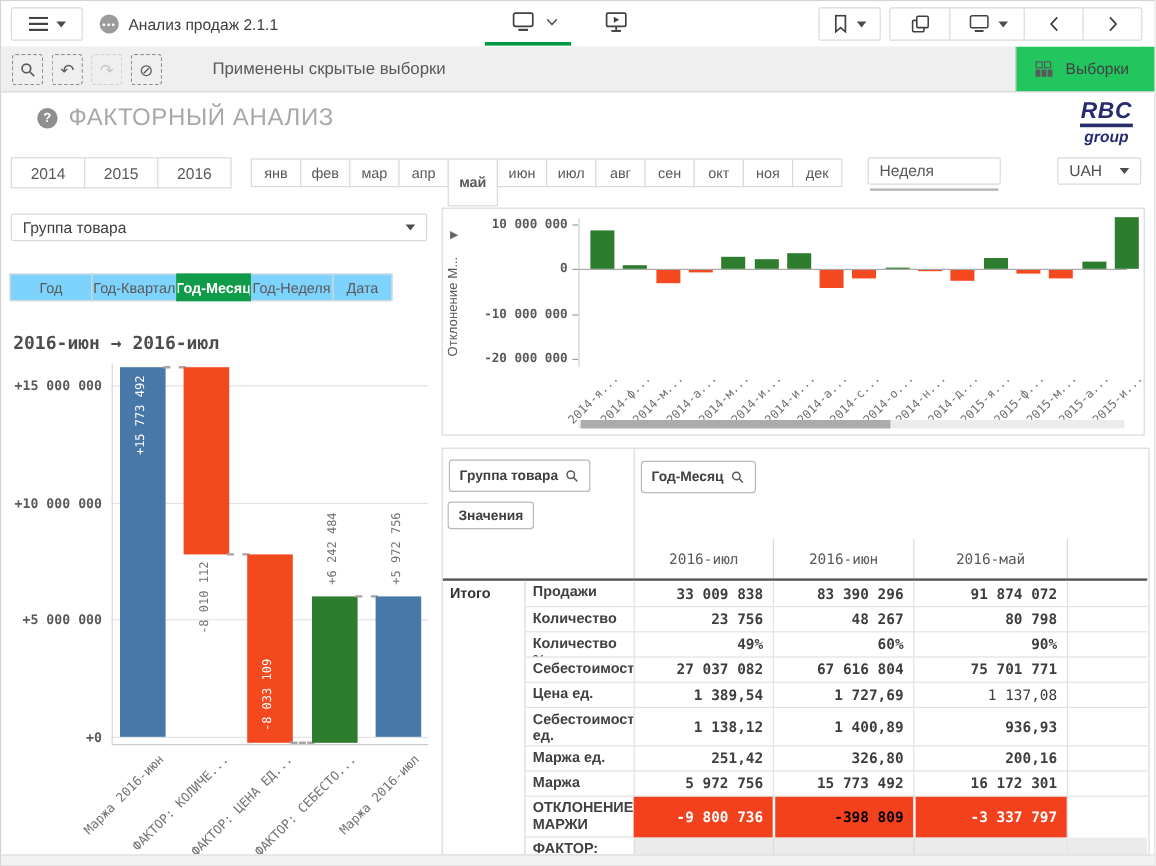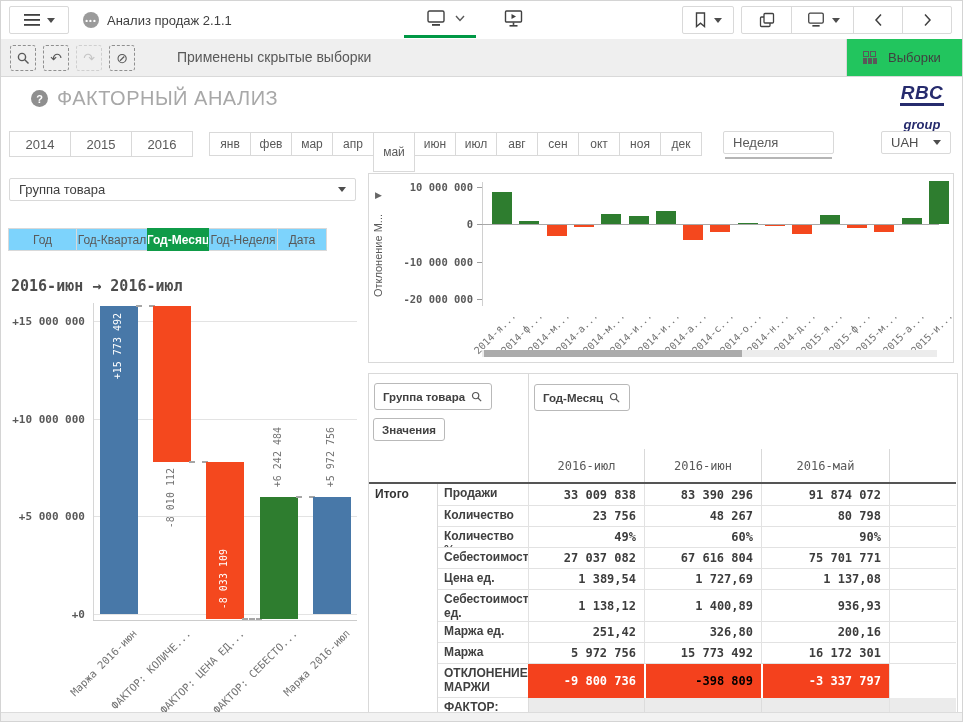--- a/index.html
+++ b/index.html
@@ -31,21 +31,21 @@
   .xlab{position:absolute;white-space:nowrap;transform:rotate(-45deg);transform-origin:100% 0;color:#737373;}
   .gridline{position:absolute;height:1px;background:#e3e3e3;}
   .ticklab{position:absolute;text-align:right;color:#595959;font-weight:bold;}
   
   #pivot{position:absolute;left:367px;top:372px;width:588px;height:338px;border:1px solid #d9d9d9;background:#fff;overflow:hidden;box-sizing:content-box;}
   .pbtn{position:absolute;display:flex;align-items:center;background:#fff;border:1px solid #b9b9b9;border-radius:3px;font-weight:bold;font-size:11.5px;color:#404040;padding:0 8px;gap:6px;box-sizing:border-box;font-family:"Liberation Sans",sans-serif;}
   .pcell{position:absolute;box-sizing:border-box;font-size:12px;}
   
   #rbc-logo{position:absolute;left:892px;top:82px;width:58px;text-align:center;color:#262b6d;font-style:italic;font-weight:bold;line-height:1;}
   #rbc-logo .l1{font-size:19px;letter-spacing:0.5px;border-bottom:3px solid #262b6d;display:inline-block;padding:0 1px 1px 1px;}
-  #rbc-logo .l2{font-size:13px;margin-top:12px;}
+  #rbc-logo .l2{font-size:13px;margin-top:1px;}
   #bottom-strip{position:absolute;left:0;top:711px;width:963px;height:11px;background:#f2f2f2;border-top:1px solid #dcdcdc;box-sizing:border-box;}
 </style>
 </head>
 <body>
 
 <div id="root">
 
   <div id="top-bar">
     <div class="tbtn" style="left:8px;top:5px;width:60px;height:28px;">
       <svg width="16" height="12" viewBox="0 0 16 12">
@@ -145,21 +145,21 @@
   <div class="abs" style="left:8px;top:130px;display:flex;" id="years">
       <div class="fbtn" style="width: 62px; height: 26px; font-size: 13px;">2014</div>
       <div class="fbtn" style="width: 62px; height: 26px; font-size: 13px;">2015</div>
       <div class="fbtn" style="width: 62px; height: 26px; font-size: 13px;">2016</div>
     </div>
   <div class="abs" style="left:208px;top:131px;display:flex;" id="months">
       <div class="fbtn" style="width: 42px; height: 24px; font-size: 12px;">янв</div>
       <div class="fbtn" style="width: 42px; height: 24px; font-size: 12px;">фев</div>
       <div class="fbtn" style="width: 42px; height: 24px; font-size: 12px;">мар</div>
       <div class="fbtn" style="width: 42px; height: 24px; font-size: 12px;">апр</div>
-      <div class="fbtn" style="width: 42px; height: 40px; font-size: 12px;">май</div>
+      <div class="fbtn" style="width: 42px; height: 40px; font-size: 12px; font-weight: bold;">май</div>
       <div class="fbtn" style="width: 42px; height: 24px; font-size: 12px;">июн</div>
       <div class="fbtn" style="width: 42px; height: 24px; font-size: 12px;">июл</div>
       <div class="fbtn" style="width: 42px; height: 24px; font-size: 12px;">авг</div>
       <div class="fbtn" style="width: 42px; height: 24px; font-size: 12px;">сен</div>
       <div class="fbtn" style="width: 42px; height: 24px; font-size: 12px;">окт</div>
       <div class="fbtn" style="width: 42px; height: 24px; font-size: 12px;">ноя</div>
       <div class="fbtn" style="width: 42px; height: 24px; font-size: 12px;">дек</div>
     </div>
   <div class="abs" style="left:722px;top:130px;width:111px;height:23px;border:1px solid #d9d9d9;border-radius:2px;box-sizing:border-box;display:flex;align-items:center;padding-left:9px;font-size:13px;color:#595959;background:#fff;">
     <span>Неделя</span>
@@ -307,21 +307,21 @@
       <div class="pcell mono" style="left: 392px; top: 153px; width: 128px; height: 21px; display: flex; align-items: center; justify-content: flex-end; padding-right: 8px; font-weight: bold; color: rgb(61, 61, 61); border-left: 1px solid rgb(226, 226, 226); border-bottom: 1px solid rgb(226, 226, 226);">90%</div>
       <div class="pcell" style="left: 520px; top: 153px; width: 67px; height: 21px; border-left: 1px solid rgb(226, 226, 226); border-bottom: 1px solid rgb(226, 226, 226);"></div>
       <div class="pcell" style="left: 69px; top: 174px; width: 90px; height: 21px; border-bottom: 1px solid rgb(226, 226, 226); padding: 2px 6px; font-weight: bold; color: rgb(64, 64, 64); line-height: 1.2; overflow: hidden;">Себестоимость</div>
       <div class="pcell mono" style="left: 159px; top: 174px; width: 116px; height: 21px; display: flex; align-items: center; justify-content: flex-end; padding-right: 8px; font-weight: bold; color: rgb(61, 61, 61); border-left: 1px solid rgb(226, 226, 226); border-bottom: 1px solid rgb(226, 226, 226);">27 037 082</div>
       <div class="pcell mono" style="left: 275px; top: 174px; width: 117px; height: 21px; display: flex; align-items: center; justify-content: flex-end; padding-right: 8px; font-weight: bold; color: rgb(61, 61, 61); border-left: 1px solid rgb(226, 226, 226); border-bottom: 1px solid rgb(226, 226, 226);">67 616 804</div>
       <div class="pcell mono" style="left: 392px; top: 174px; width: 128px; height: 21px; display: flex; align-items: center; justify-content: flex-end; padding-right: 8px; font-weight: bold; color: rgb(61, 61, 61); border-left: 1px solid rgb(226, 226, 226); border-bottom: 1px solid rgb(226, 226, 226);">75 701 771</div>
       <div class="pcell" style="left: 520px; top: 174px; width: 67px; height: 21px; border-left: 1px solid rgb(226, 226, 226); border-bottom: 1px solid rgb(226, 226, 226);"></div>
       <div class="pcell" style="left: 69px; top: 195px; width: 90px; height: 21px; border-bottom: 1px solid rgb(226, 226, 226); padding: 2px 6px; font-weight: bold; color: rgb(64, 64, 64); line-height: 1.2; overflow: hidden;">Цена ед.</div>
       <div class="pcell mono" style="left: 159px; top: 195px; width: 116px; height: 21px; display: flex; align-items: center; justify-content: flex-end; padding-right: 8px; font-weight: bold; color: rgb(61, 61, 61); border-left: 1px solid rgb(226, 226, 226); border-bottom: 1px solid rgb(226, 226, 226);">1 389,54</div>
       <div class="pcell mono" style="left: 275px; top: 195px; width: 117px; height: 21px; display: flex; align-items: center; justify-content: flex-end; padding-right: 8px; font-weight: bold; color: rgb(61, 61, 61); border-left: 1px solid rgb(226, 226, 226); border-bottom: 1px solid rgb(226, 226, 226);">1 727,69</div>
-      <div class="pcell mono" style="left: 392px; top: 195px; width: 128px; height: 21px; display: flex; align-items: center; justify-content: flex-end; padding-right: 8px; font-weight: bold; color: rgb(61, 61, 61); border-left: 1px solid rgb(226, 226, 226); border-bottom: 1px solid rgb(226, 226, 226);">1 137,08</div>
+      <div class="pcell mono" style="left: 392px; top: 195px; width: 128px; height: 21px; display: flex; align-items: center; justify-content: flex-end; padding-right: 8px; font-weight: normal; color: rgb(61, 61, 61); border-left: 1px solid rgb(226, 226, 226); border-bottom: 1px solid rgb(226, 226, 226);">1 137,08</div>
       <div class="pcell" style="left: 520px; top: 195px; width: 67px; height: 21px; border-left: 1px solid rgb(226, 226, 226); border-bottom: 1px solid rgb(226, 226, 226);"></div>
       <div class="pcell" style="left: 69px; top: 216px; width: 90px; height: 32px; border-bottom: 1px solid rgb(226, 226, 226); padding: 2px 6px; font-weight: bold; color: rgb(64, 64, 64); line-height: 1.2; overflow: hidden;">Себестоимость ед.</div>
       <div class="pcell mono" style="left: 159px; top: 216px; width: 116px; height: 32px; display: flex; align-items: center; justify-content: flex-end; padding-right: 8px; font-weight: bold; color: rgb(61, 61, 61); border-left: 1px solid rgb(226, 226, 226); border-bottom: 1px solid rgb(226, 226, 226);">1 138,12</div>
       <div class="pcell mono" style="left: 275px; top: 216px; width: 117px; height: 32px; display: flex; align-items: center; justify-content: flex-end; padding-right: 8px; font-weight: bold; color: rgb(61, 61, 61); border-left: 1px solid rgb(226, 226, 226); border-bottom: 1px solid rgb(226, 226, 226);">1 400,89</div>
       <div class="pcell mono" style="left: 392px; top: 216px; width: 128px; height: 32px; display: flex; align-items: center; justify-content: flex-end; padding-right: 8px; font-weight: bold; color: rgb(61, 61, 61); border-left: 1px solid rgb(226, 226, 226); border-bottom: 1px solid rgb(226, 226, 226);">936,93</div>
       <div class="pcell" style="left: 520px; top: 216px; width: 67px; height: 32px; border-left: 1px solid rgb(226, 226, 226); border-bottom: 1px solid rgb(226, 226, 226);"></div>
       <div class="pcell" style="left: 69px; top: 248px; width: 90px; height: 21px; border-bottom: 1px solid rgb(226, 226, 226); padding: 2px 6px; font-weight: bold; color: rgb(64, 64, 64); line-height: 1.2; overflow: hidden;">Маржа ед.</div>
       <div class="pcell mono" style="left: 159px; top: 248px; width: 116px; height: 21px; display: flex; align-items: center; justify-content: flex-end; padding-right: 8px; font-weight: bold; color: rgb(61, 61, 61); border-left: 1px solid rgb(226, 226, 226); border-bottom: 1px solid rgb(226, 226, 226);">251,42</div>
       <div class="pcell mono" style="left: 275px; top: 248px; width: 117px; height: 21px; display: flex; align-items: center; justify-content: flex-end; padding-right: 8px; font-weight: bold; color: rgb(61, 61, 61); border-left: 1px solid rgb(226, 226, 226); border-bottom: 1px solid rgb(226, 226, 226);">326,80</div>
       <div class="pcell mono" style="left: 392px; top: 248px; width: 128px; height: 21px; display: flex; align-items: center; justify-content: flex-end; padding-right: 8px; font-weight: bold; color: rgb(61, 61, 61); border-left: 1px solid rgb(226, 226, 226); border-bottom: 1px solid rgb(226, 226, 226);">200,16</div>

